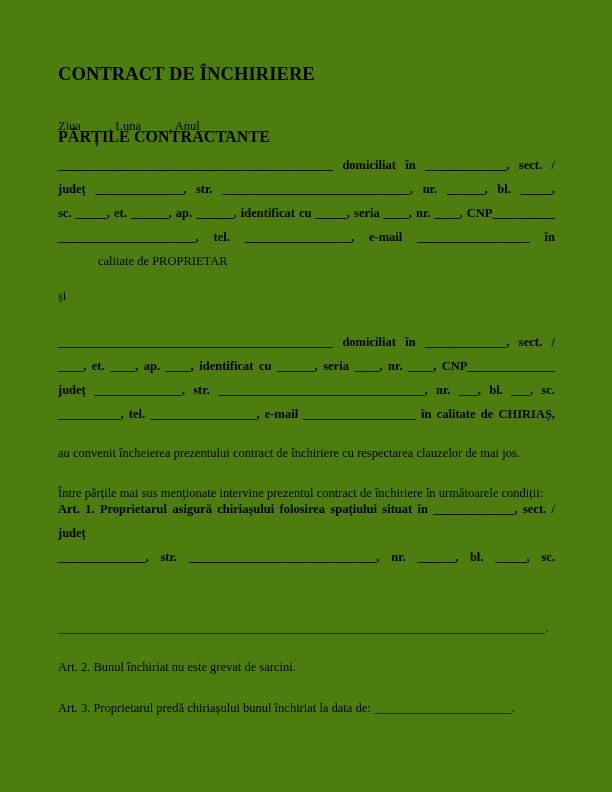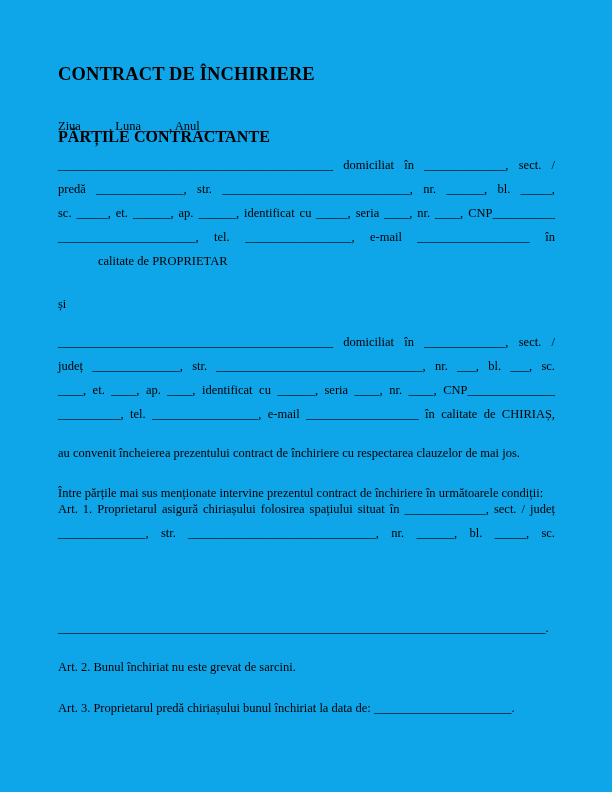--- a/index.html
+++ b/index.html
@@ -1,50 +1,50 @@
 <!DOCTYPE html>
 <html><head>
 <meta charset="utf-8">
 <style>
   html, body { margin: 0; padding: 0; background: #ffffff; }
   .page {
     position: relative;
     width: 612px;
     height: 792px;
-    background: #0ea5e9;
+    background: #4d7c0f;
     color: #000000;
     font-family: "Liberation Serif", serif;
     font-size: 12.5px;
     overflow: hidden;
   }
   .block {
     position: absolute;
     left: 58px;
     width: 497px;
   }
   .block .ln { line-height: 24px; }
-  .ln-j { text-align: justify; text-align-last: justify; }
+  .ln-j { text-align: justify; text-align-last: justify; font-weight: bold; }
   .ln-l { text-align: left; margin-left: 40px; }
   .doc-title {
     top: 62px;
     font-size: 18.5px;
     font-weight: bold;
     line-height: 24px;
     letter-spacing: 0.1px;
   }
   .date-line { top: 88px; line-height: 20px; margin-top: 28px; }
   .section-heading {
     top: 126px;
     font-size: 16px;
     font-weight: bold;
     line-height: 22px;
     letter-spacing: 0.1px;
   }
   .owner-block { top: 153px; }
-  .conjunction { top: 292px; line-height: 24px; }
+  .conjunction { top: 284px; line-height: 24px; }
   .tenant-block { top: 330px; }
   .agreement-clause { top: 441px; line-height: 24px; }
   .intro-clause { top: 481px; line-height: 24px; }
   .article1-block { top: 497px; }
   .article1-blank { top: 616px; line-height: 24px; }
   .article2-line { top: 655px; line-height: 24px; }
   .article3-line { top: 696px; line-height: 24px; }
 </style>
 </head>
 <body>
@@ -52,32 +52,32 @@
 <div class="page">
 
   <div class="block doc-title">CONTRACT DE ÎNCHIRIERE</div>
 
   <div class="block date-line">Ziua ____, Luna ____, Anul_____</div>
 
   <div class="block section-heading">PĂRȚILE CONTRACTANTE</div>
 
   <div class="block owner-block">
     <div class="ln ln-j">____________________________________________ domiciliat în _____________, sect. /</div>
-    <div class="ln ln-j">predă ______________, str. ______________________________, nr. ______, bl. _____,</div>
+    <div class="ln ln-j">județ ______________, str. ______________________________, nr. ______, bl. _____,</div>
     <div class="ln ln-j">sc. _____, et. ______, ap. ______, identificat cu _____, seria ____, nr. ____, CNP__________</div>
     <div class="ln ln-j">______________________, tel. _________________, e-mail __________________ în</div>
     <div class="ln ln-l">calitate de PROPRIETAR</div>
   </div>
 
   <div class="block conjunction">și</div>
 
   <div class="block tenant-block">
     <div class="ln ln-j">____________________________________________ domiciliat în _____________, sect. /</div>
+    <div class="ln ln-j">____, et. ____, ap. ____, identificat cu ______, seria ____, nr. ____, CNP______________</div>
     <div class="ln ln-j">județ ______________, str. _________________________________, nr. ___, bl. ___, sc.</div>
-    <div class="ln ln-j">____, et. ____, ap. ____, identificat cu ______, seria ____, nr. ____, CNP______________</div>
     <div class="ln ln-j">__________, tel. _________________, e-mail __________________ în calitate de CHIRIAȘ,</div>
   </div>
 
   <div class="block agreement-clause">au convenit încheierea prezentului contract de închiriere cu respectarea clauzelor de mai jos.</div>
 
   <div class="block intro-clause">Între părțile mai sus menționate intervine prezentul contract de închiriere în următoarele condiții:</div>
 
   <div class="block article1-block">
     <div class="ln ln-j">Art. 1. Proprietarul asigură chiriașului folosirea spațiului situat în _____________, sect. / județ</div>
     <div class="ln ln-j">______________, str. ______________________________, nr. ______, bl. _____, sc.</div>

